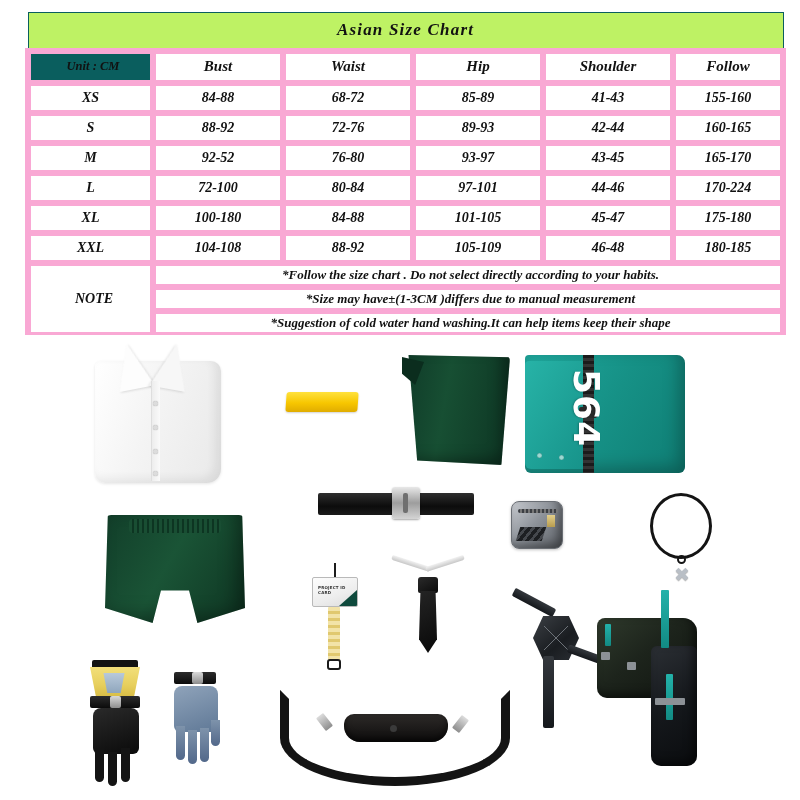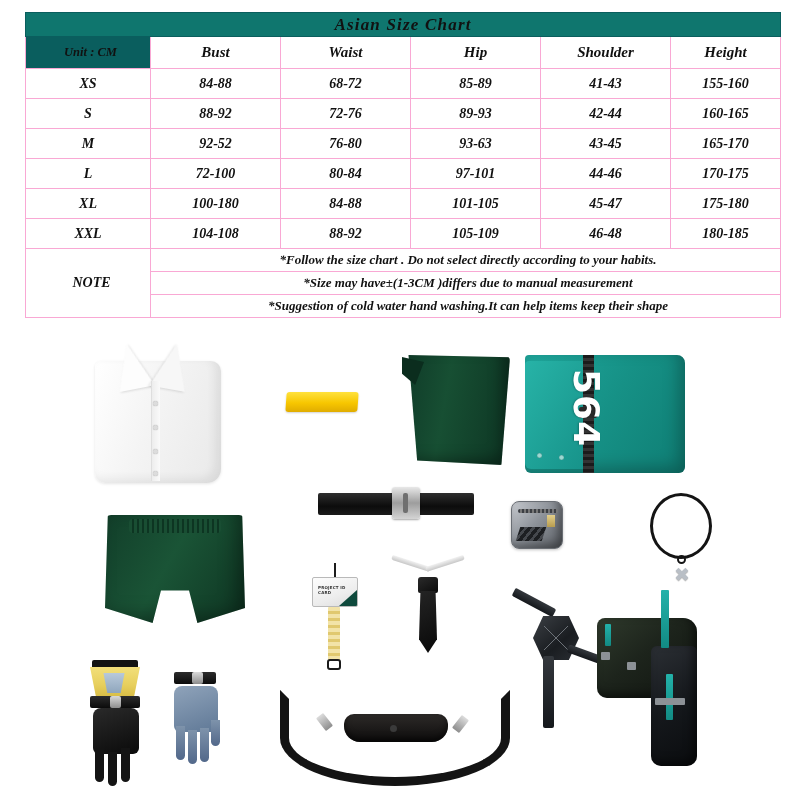--- a/index.html
+++ b/index.html
@@ -17,30 +17,30 @@
     position: absolute;
     left: 25px; top: 12px;
     width: 755px;
   }
   table.size-chart {
     width: 100%;
     border-collapse: collapse;
     table-layout: fixed;
   }
   table.size-chart td, table.size-chart th {
-    border: 1px solid #f9a8d4;
+    border: 6px solid #f9a8d4;
     font-style: italic;
     font-weight: bold;
     text-align: center;
     color: #111;
   }
   .title-cell {
-    background: #0f766e;
+    background: #bef264;
     color: #111111;
-    height: 24px;
+    height: 38px;
     font-size: 17px;
     letter-spacing: 1.2px;
     border: 1px solid #0a5e5e !important;
   }
   .unit-cell {
     background: #0a5e5e;
     color: #0d0d0d;
     text-align: left;
     padding-left: 6px;
     font-size: 12.5px;
@@ -458,21 +458,21 @@
     <tbody>
       <tr>
         <td class="title-cell" colspan="6">Asian Size Chart</td>
       </tr>
       <tr>
         <td class="unit-cell">Unit : CM</td>
         <td class="col-head">Bust</td>
         <td class="col-head">Waist</td>
         <td class="col-head">Hip</td>
         <td class="col-head">Shoulder</td>
-        <td class="col-head">Height</td>
+        <td class="col-head">Follow</td>
       </tr>
 
       <tr class="size-row">
         <td class="size-label">XS</td>
         <td>84-88</td>
         <td>68-72</td>
         <td>85-89</td>
         <td>41-43</td>
         <td>155-160</td>
       </tr>
@@ -481,31 +481,31 @@
         <td>88-92</td>
         <td>72-76</td>
         <td>89-93</td>
         <td>42-44</td>
         <td>160-165</td>
       </tr>
       <tr class="size-row">
         <td class="size-label">M</td>
         <td>92-52</td>
         <td>76-80</td>
-        <td>93-63</td>
+        <td>93-97</td>
         <td>43-45</td>
         <td>165-170</td>
       </tr>
       <tr class="size-row">
         <td class="size-label">L</td>
         <td>72-100</td>
         <td>80-84</td>
         <td>97-101</td>
         <td>44-46</td>
-        <td>170-175</td>
+        <td>170-224</td>
       </tr>
       <tr class="size-row">
         <td class="size-label">XL</td>
         <td>100-180</td>
         <td>84-88</td>
         <td>101-105</td>
         <td>45-47</td>
         <td>175-180</td>
       </tr>
       <tr class="size-row">

